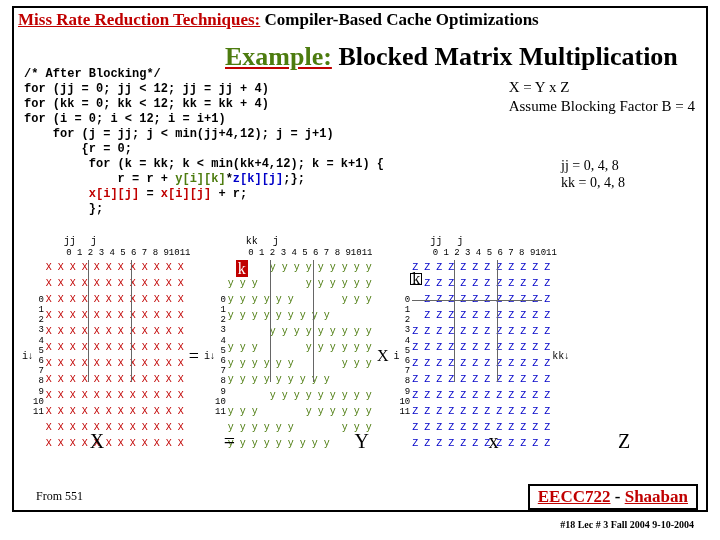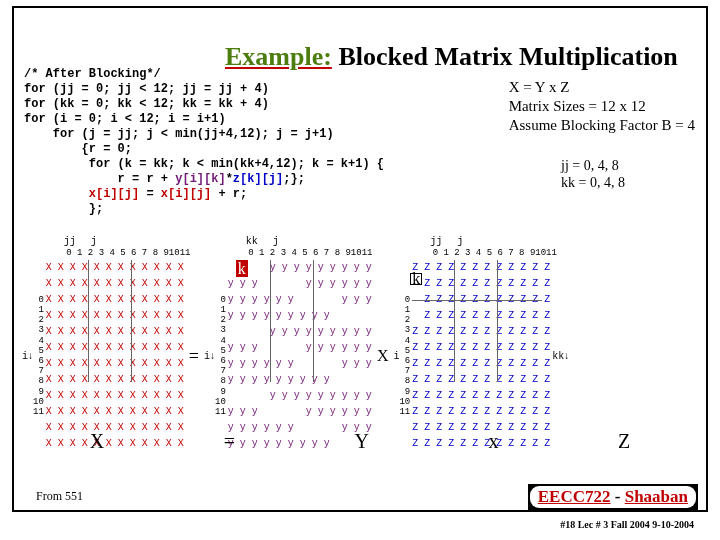--- a/index.html
+++ b/index.html
@@ -3,74 +3,76 @@
 <meta charset="utf-8">
 <style>
   body { margin:0; padding:0; font-family:"Times New Roman",serif; background:#fff; }
   .slide { width:720px; height:540px; position:relative; box-sizing:border-box; }
   .border { position:absolute; top:6px; left:12px; right:12px; bottom:28px; border:2px solid #000; box-sizing:border-box; }
   .topline { position:absolute; top:10px; left:18px; right:18px; font-size:17px; font-weight:bold; }
   .topline .red { color:#c00000; text-decoration:underline; text-decoration-color:#c00000; }
   .example { position:absolute; top:42px; left:225px; font-size:26px; font-weight:bold; }
   .example .ex { color:#4d7c0f; text-decoration:underline; text-decoration-color:#c00000; }
   .code { position:absolute; top:52px; left:24px; font-family:"Courier New",monospace; font-size:12px; font-weight:bold; line-height:1.25; white-space:pre; }
-  .y { color:#701a75; }
+  .y { color:#4d7c0f; }
   .z { color:#0000c8; }
   .r { color:#c00000; }
   .eqns { position:absolute; top:78px; right:25px; font-size:15px; text-align:left; line-height:1.25; }
   .idx { position:absolute; top:158px; right:95px; font-size:14px; line-height:1.2; }
   .matrices { position:absolute; top:260px; left:22px; right:10px; display:flex; align-items:center; }
   .matwrap { position:relative; display:flex; align-items:center; }
   .rowlbl { font-family:"Courier New",monospace; font-size:9px; line-height:10.2px; text-align:right; margin-right:2px; white-space:pre; }
   .matbox { position:relative; }
   .mat { font-family:"Courier New",monospace; font-size:10px; line-height:16px; white-space:pre; }
   .collbl { font-family:"Courier New",monospace; font-size:9px; white-space:pre; position:absolute; top:-22px;margin-left:15px; }
   .top1 { position:absolute; top:-12px; }
   .axlbl { font-family:"Courier New",monospace; font-size:10px; position:absolute;text-align:right; }
   .ilabel { font-size:10px; font-family:"Courier New",monospace; }
   .bigop { font-size:18px; font-family:"Times New Roman",serif; margin:0 5px; }
   .arrow-down { font-size:10px; line-height:8px; }
   .names { position:absolute; top:430px; left:30px; right:30px; display:flex; justify-content:space-around; font-size:20px; font-family:"Times New Roman",serif; }
   .from { position:absolute; bottom:36px; left:36px; font-size:12px; }
   .footer { position:absolute; bottom:30px; right:22px; background:#000; padding:2px; }
-  .footer-in { background:#fff; font-size:17px; font-weight:bold; padding:1px 8px;border-radius:9px; }
+  .footer-in { background:#fff; font-size:17px; font-weight:bold; padding:1px 8px; }
   .footer-in .e { color:#c00000; text-decoration:underline; }
   .meta { position:absolute; bottom:10px; right:26px; font-size:10px; font-weight:bold; }
   .grid-overlay { position:absolute; pointer-events:none; }
   .gl { position:absolute; background:#666; }
   .highlight-k { background:#c00000; color:#fff; padding:0 2px; }
   .highlight-kbox { border:1px solid #000; padding:0 1px; display:inline-block; line-height:10px; }
 </style>
 </head>
 <body>
 
 <div class="slide">
   <div class="border"></div>
 
+  <div class="topline">
+    <span class="red">Miss Rate Reduction Techniques:</span><span> Compiler-Based Cache Optimizations</span>
+  </div>
 
   <div class="example">
     <span class="ex">Example:</span><span> Blocked Matrix Multiplication</span>
   </div>
 
   <div class="code">
 <span>/* After Blocking*/</span>
 <span>for (jj = 0; jj &lt; 12; jj = jj + 4)</span>
 <span>for (kk = 0; kk &lt; 12; kk = kk + 4)</span>
 <span>for (i = 0; i &lt; 12; i = i+1)</span>
 <span>    for (j = jj; j &lt; min(jj+4,12); j = j+1)</span>
 <span>        {r = 0;</span>
 <span>         for (k = kk; k &lt; min(kk+4,12); k = k+1) {</span>
 <span>             r = r + </span><span class="y">y[i][k]</span><span>*</span><span class="z">z[k][j]</span><span>;};</span>
 <span>         </span><span class="r">x[i][j]</span><span> = </span><span class="r">x[i][j]</span><span> + r;</span>
 <span>         };</span>
   </div>
 
   <div class="eqns">
     <div>X  = Y x  Z</div>
-    <div>Matrix Sizes = 12 x 12</div>
     <div>Assume Blocking Factor B = 4</div>
   </div>
 
   <div class="idx">
     <div>jj  = 0, 4, 8</div>
     <div>kk = 0, 4, 8</div>
   </div>
 
   <div class="matrices">
 

